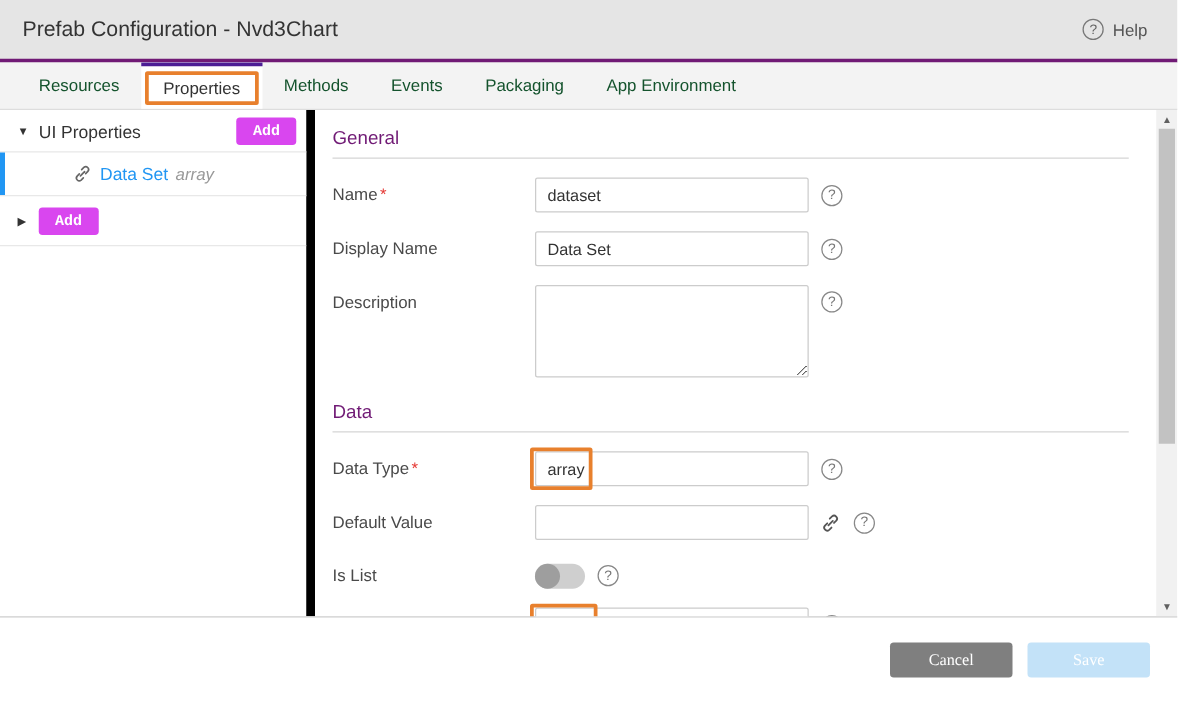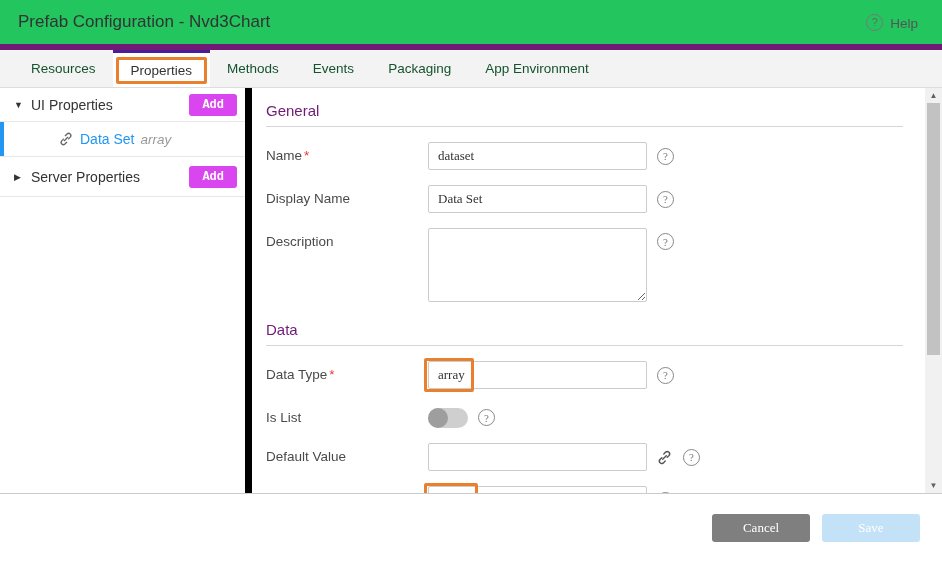--- a/index.html
+++ b/index.html
@@ -1,21 +1,21 @@
 <!DOCTYPE html>
 <html><head>
 <meta charset="utf-8">
 <style>
   * { margin:0; padding:0; box-sizing:border-box; }
   html,body { width:942px; height:562px; overflow:hidden; background:#fff;
     font-family:"Liberation Sans", sans-serif; }
   .window { width:942px; height:562px; display:flex; flex-direction:column; background:#fff; }
 
   
-  .titlebar { height:50px; background:#22c55e; border-bottom:6px solid #701a75;
+  .titlebar { height:50px; background:#e5e5e5; border-bottom:3px solid #701a75;
     display:flex; align-items:center; padding:0 24px 0 18px; flex-shrink:0; }
   .page-title { font-size:17px; color:#333; }
   .help-btn { margin-left:auto; display:flex; align-items:flex-end; gap:7px;
     color:#555; font-size:13.5px; cursor:pointer; }
   .qmark { width:17px; height:17px; border:1px solid #787878; border-radius:50%;
     display:inline-flex; align-items:center; justify-content:center;
     font-size:11px; color:#666; }
   .qmark::before { content:"?"; }
 
   
@@ -47,21 +47,21 @@
   .prop-label { color:#2196f3; font-size:14px; margin-left:22px; }
   .prop-type { color:#999; font-style:italic; font-size:13.5px; margin-left:6px; }
 
   
   .main { flex:1; padding:10px 39px 0 14px; position:relative; background:#fff; }
   .section-heading { font-size:15px; color:#701a75; padding:4px 0 7px;
     border-bottom:1px solid #d5d5d5; margin-bottom:15px; }
   .field { display:flex; margin-bottom:15px; align-items:flex-start; }
   .field-label { width:162px; font-size:13.5px; color:#4a4a4a; padding-top:6px; flex-shrink:0; }
   .req { color:#e53935; margin-left:2px; }
-  .control-wrap { position:relative; display:flex; align-items:center;font-family:Liberation Serif, serif; }
+  .control-wrap { position:relative; display:flex; align-items:center; }
   .control-wrap.top { align-items:flex-start; }
   .text-input { width:219px; height:28px; border:1px solid #ccc; border-radius:2px;
     padding:0 9px; font-size:13px; color:#333; font-family:inherit; outline:none; }
   .desc-area { width:219px; height:74px; border:1px solid #ccc; border-radius:2px;
     padding:6px 9px; font-size:13px; color:#333; font-family:inherit; resize:both; outline:none; }
   .help-icon { width:17px; height:17px; border:1px solid #888; border-radius:50%;
     display:inline-flex; align-items:center; justify-content:center; flex-shrink:0;
     font-size:11px; color:#777; margin-left:10px; cursor:pointer; }
   .help-icon::before { content:"?"; }
   .help-icon.top { margin-top:5px; }
@@ -143,21 +143,20 @@
             <path d="M8.2 12.2 L5.6 14.8 a3.4 3.4 0 0 0 4.8 4.8 L13 17"></path>
             <path d="M15.8 11.8 L18.4 9.2 a3.4 3.4 0 0 0 -4.8 -4.8 L11 7"></path>
           </svg>
         </span>
         <span class="prop-label">Data Set</span>
         <span class="prop-type">array</span>
       </div>
 
       <div class="group-row bordered">
         <span class="caret caret-right"></span>
-        <span class="group-label">Server Properties</span>
         <button class="add-btn">Add</button>
       </div>
     </div>
 
     <div class="main">
 
       <div class="section-heading">General</div>
 
       <div class="field">
         <div class="field-label">
@@ -187,50 +186,50 @@
 
       <div class="section-heading">Data</div>
 
       <div class="field">
         <div class="field-label">
           <span>Data Type</span><span class="req">*</span>
         </div>
         <div class="control-wrap">
           <span class="hl-box hl-datatype"></span>
           <input class="text-input" type="text" value="array" style="">
-          <span class="help-icon"></span>
-        </div>
-      </div>
-
-      <div class="field">
-        <div class="field-label">Is List</div>
-        <div class="control-wrap top">
-          <span class="toggle">
-            <span class="toggle-knob"></span>
-          </span>
           <span class="help-icon"></span>
         </div>
       </div>
 
       <div class="field">
         <div class="field-label">Default Value</div>
         <div class="control-wrap">
           <input class="text-input" type="text" value="" style="">
           <span class="bind-icon">
             <svg width="17" height="17" viewBox="0 0 24 24" fill="none" stroke="#555" stroke-width="2" stroke-linecap="round">
               <path d="M9.5 14.5 L14.5 9.5"></path>
               <path d="M8.2 12.2 L5.6 14.8 a3.4 3.4 0 0 0 4.8 4.8 L13 17"></path>
               <path d="M15.8 11.8 L18.4 9.2 a3.4 3.4 0 0 0 -4.8 -4.8 L11 7"></path>
             </svg>
           </span>
           <span class="help-icon"></span>
         </div>
       </div>
 
       <div class="field">
+        <div class="field-label">Is List</div>
+        <div class="control-wrap top">
+          <span class="toggle">
+            <span class="toggle-knob"></span>
+          </span>
+          <span class="help-icon"></span>
+        </div>
+      </div>
+
+      <div class="field">
         <div class="field-label">Binding Type</div>
         <div class="control-wrap">
           <span class="hl-box hl-binding"></span>
           <div class="select-box">
             <span>in-bound</span>
 
           </div>
           <span class="help-icon"></span>
         </div>
       </div>

